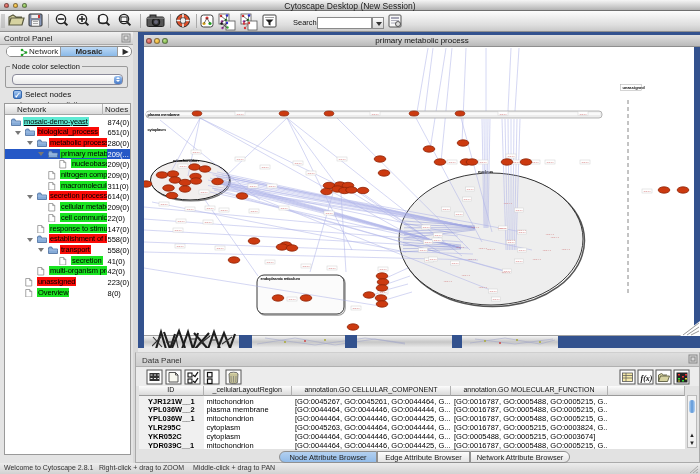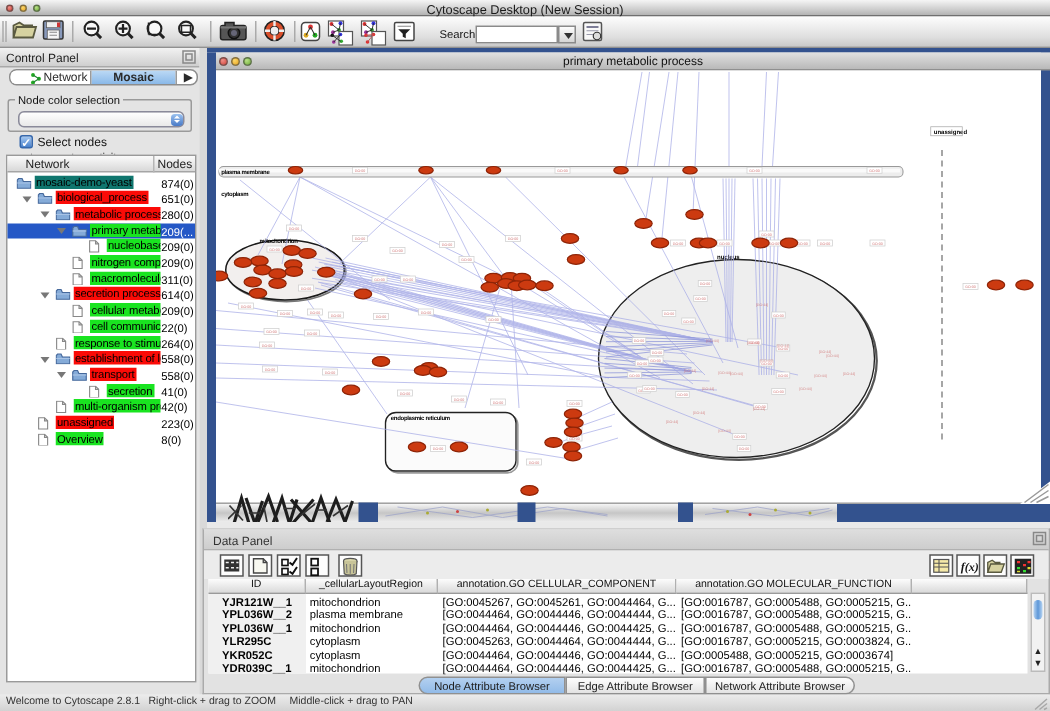--- a/index.html
+++ b/index.html
@@ -177,21 +177,21 @@
 <div id="treehead" class="abs">
         <span class="c1">Network</span>
         <span class="c2">Nodes</span>
         <div class="dv"></div>
       </div>
 <div class="trow" style="top:12.5px;">
 <div class="abs" style="left:6px;top:1px;"><svg width="10" height="8" viewBox="0 0 10 8">
             <path d="M0.5 2 L0.5 7.5 L9.5 7.5 L9.5 3 L4.6 3 L3.7 1 L1.4 1 Z" fill="#85abd8" stroke="#46699c" stroke-width="0.8"></path>
             <path d="M0.5 4 L9.5 4" stroke="#a9c4e6" stroke-width="0.8"></path>
           </svg></div>
-<div class="abs" style="left:18px;top:0;width:84px;overflow:hidden;white-space:nowrap;"><span class="lab" style="position:static;background:#0f766e;">mosaic-demo-yeast</span></div>
+<div class="abs" style="left:18px;top:0;width:84px;overflow:hidden;white-space:nowrap;"><span class="lab" style="position:static;background:#5eead4;text-decoration:underline;">mosaic-demo-yeast</span></div>
 <div class="nod" style="">874(0)</div>
 </div>
 <div class="trow" style="top:23.2px;padding-left:12px;">
 <div class="arrow" style="left:10px;"></div>
 <div class="abs" style="left:20px;top:1px;"><svg width="10" height="8" viewBox="0 0 10 8">
             <path d="M0.5 2 L0.5 7.5 L9.5 7.5 L9.5 3 L4.6 3 L3.7 1 L1.4 1 Z" fill="#85abd8" stroke="#46699c" stroke-width="0.8"></path>
             <path d="M0.5 4 L9.5 4" stroke="#a9c4e6" stroke-width="0.8"></path>
           </svg></div>
 <div class="abs" style="left:32px;top:0;width:70px;overflow:hidden;white-space:nowrap;"><span class="lab" style="position:static;background:#fb0b07;">biological_process</span></div>
 <div class="nod" style="">651(0)</div>
@@ -262,21 +262,21 @@
           </svg></div>
 <div class="abs" style="left:55px;top:0;width:47px;overflow:hidden;white-space:nowrap;"><span class="lab" style="position:static;background:#19e420;">cell communication</span></div>
 <div class="nod" style="">22(0)</div>
 </div>
 <div class="trow" style="top:119.5px;">
 <div class="abs" style="left:32px;top:1px;"><svg width="7.5" height="8.5" viewBox="0 0 8 9">
             <path d="M0.8 0.5 L5 0.5 L7.2 2.7 L7.2 8.5 L0.8 8.5 Z" fill="#fff" stroke="#888" stroke-width="0.8"></path>
             <path d="M5 0.5 L5 2.7 L7.2 2.7" fill="none" stroke="#888" stroke-width="0.8"></path>
           </svg></div>
 <div class="abs" style="left:44px;top:0;width:58px;overflow:hidden;white-space:nowrap;"><span class="lab" style="position:static;background:#19e420;">response to stimulus</span></div>
-<div class="nod" style="">264(0)</div>
+<div class="nod" style="">147(0)</div>
 </div>
 <div class="trow" style="top:130.2px;">
 <div class="arrow" style="left:22px;"></div>
 <div class="abs" style="left:32px;top:1px;"><svg width="10" height="8" viewBox="0 0 10 8">
             <path d="M0.5 2 L0.5 7.5 L9.5 7.5 L9.5 3 L4.6 3 L3.7 1 L1.4 1 Z" fill="#85abd8" stroke="#46699c" stroke-width="0.8"></path>
             <path d="M0.5 4 L9.5 4" stroke="#a9c4e6" stroke-width="0.8"></path>
           </svg></div>
 <div class="abs" style="left:44px;top:0;width:58px;overflow:hidden;white-space:nowrap;"><span class="lab" style="position:static;background:#fb0b07;">establishment of locali</span></div>
 <div class="nod" style="">558(0)</div>
 </div>

